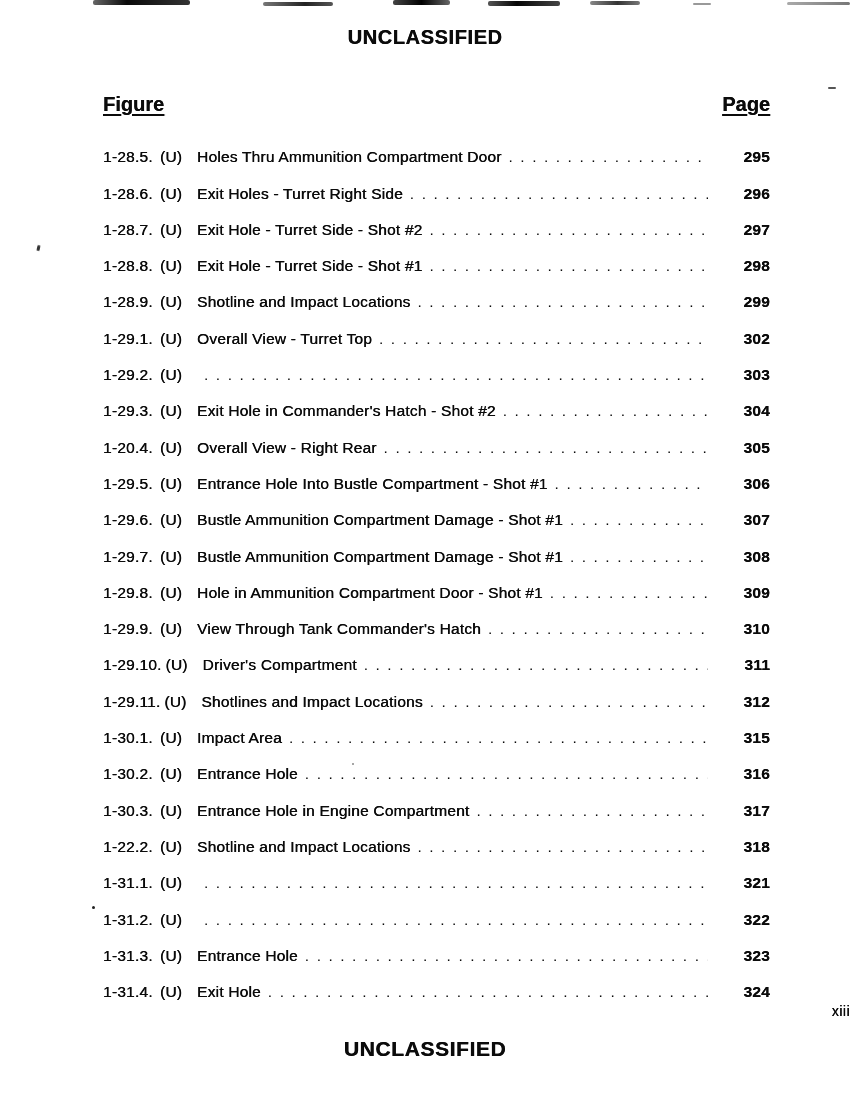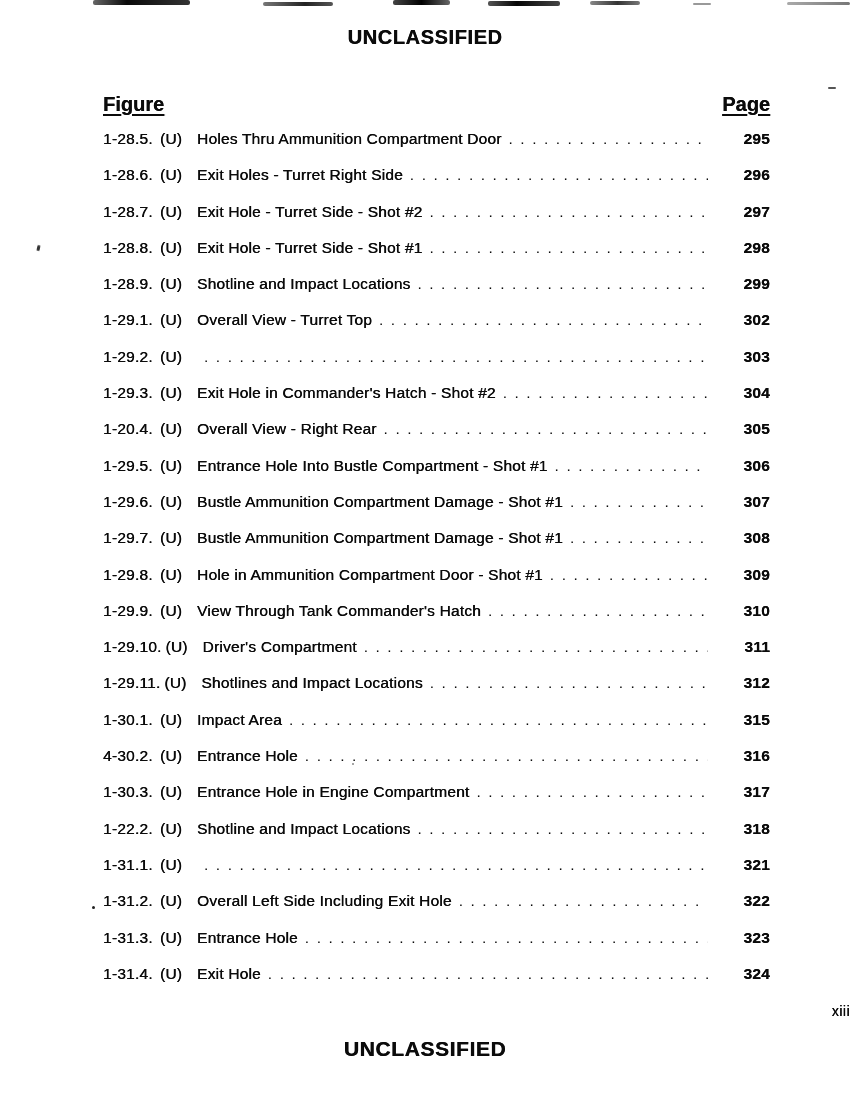--- a/index.html
+++ b/index.html
@@ -68,21 +68,21 @@
 
   
   .toc-list {
     position: absolute;
     top: 130px;
     left: 103px;
     right: 80px;
   }
   .toc-row {
     display: flex;
-    align-items: flex-start;
+    align-items: flex-end;
     height: 36.3px;
     font-size: 15.5px;
     letter-spacing: 0.2px;
     text-shadow: 0.35px 0 0 currentColor;
     white-space: nowrap;
   }
   .fig-num {
     min-width: 53px;
     padding-right: 4px;
     flex: none;
@@ -246,21 +246,21 @@
       <span class="page-num">312</span>
     </div>
     <div class="toc-row">
       <span class="fig-num">1-30.1.</span>
       <span class="u-mark">(U)</span>
       <span class="entry-title">Impact Area</span>
       <span class="dots">. . . . . . . . . . . . . . . . . . . . . . . . . . . . . . . . . . . . . . . . . . . . . . . . . . . . . . . . . . . . . . . . . . . . . . . . . . . . . . . . </span>
       <span class="page-num">315</span>
     </div>
     <div class="toc-row">
-      <span class="fig-num">4-30.2.</span>
+      <span class="fig-num">1-30.2.</span>
       <span class="u-mark">(U)</span>
       <span class="entry-title">Entrance Hole</span>
       <span class="dots">. . . . . . . . . . . . . . . . . . . . . . . . . . . . . . . . . . . . . . . . . . . . . . . . . . . . . . . . . . . . . . . . . . . . . . . . . . . . . . . . </span>
       <span class="page-num">316</span>
     </div>
     <div class="toc-row">
       <span class="fig-num">1-30.3.</span>
       <span class="u-mark">(U)</span>
       <span class="entry-title">Entrance Hole in Engine Compartment</span>
       <span class="dots">. . . . . . . . . . . . . . . . . . . . . . . . . . . . . . . . . . . . . . . . . . . . . . . . . . . . . . . . . . . . . . . . . . . . . . . . . . . . . . . . </span>
@@ -275,21 +275,20 @@
     </div>
     <div class="toc-row">
       <span class="fig-num">1-31.1.</span>
       <span class="u-mark">(U)</span>
       <span class="dots">. . . . . . . . . . . . . . . . . . . . . . . . . . . . . . . . . . . . . . . . . . . . . . . . . . . . . . . . . . . . . . . . . . . . . . . . . . . . . . . . </span>
       <span class="page-num">321</span>
     </div>
     <div class="toc-row">
       <span class="fig-num">1-31.2.</span>
       <span class="u-mark">(U)</span>
-      <span class="entry-title">Overall Left Side Including Exit Hole</span>
       <span class="dots">. . . . . . . . . . . . . . . . . . . . . . . . . . . . . . . . . . . . . . . . . . . . . . . . . . . . . . . . . . . . . . . . . . . . . . . . . . . . . . . . </span>
       <span class="page-num">322</span>
     </div>
     <div class="toc-row">
       <span class="fig-num">1-31.3.</span>
       <span class="u-mark">(U)</span>
       <span class="entry-title">Entrance Hole</span>
       <span class="dots">. . . . . . . . . . . . . . . . . . . . . . . . . . . . . . . . . . . . . . . . . . . . . . . . . . . . . . . . . . . . . . . . . . . . . . . . . . . . . . . . </span>
       <span class="page-num">323</span>
     </div>

